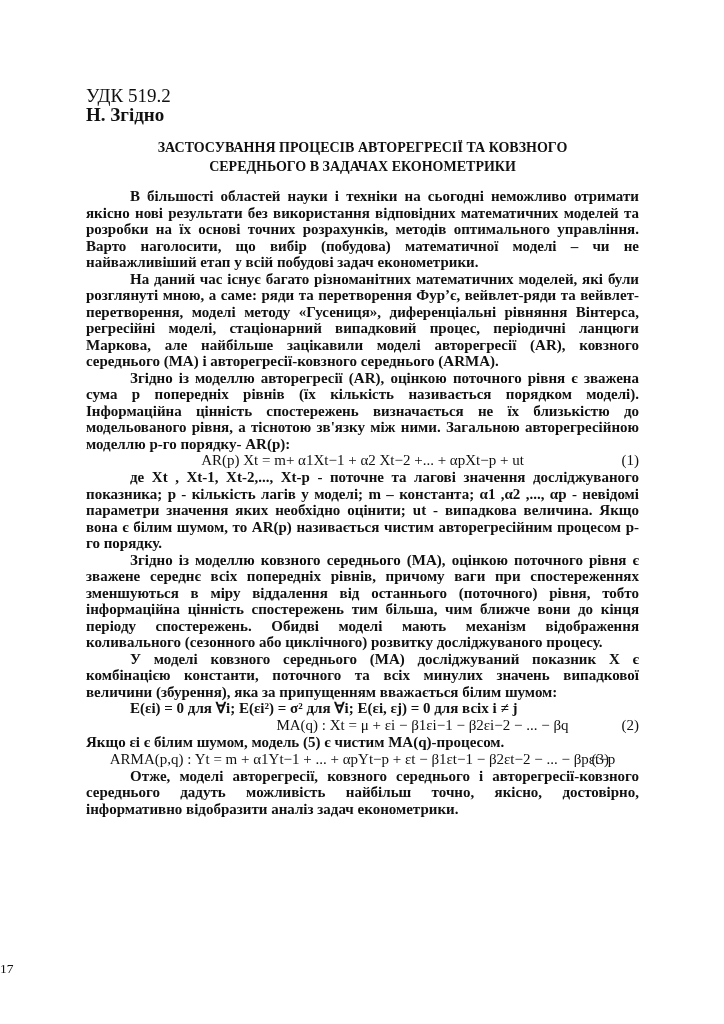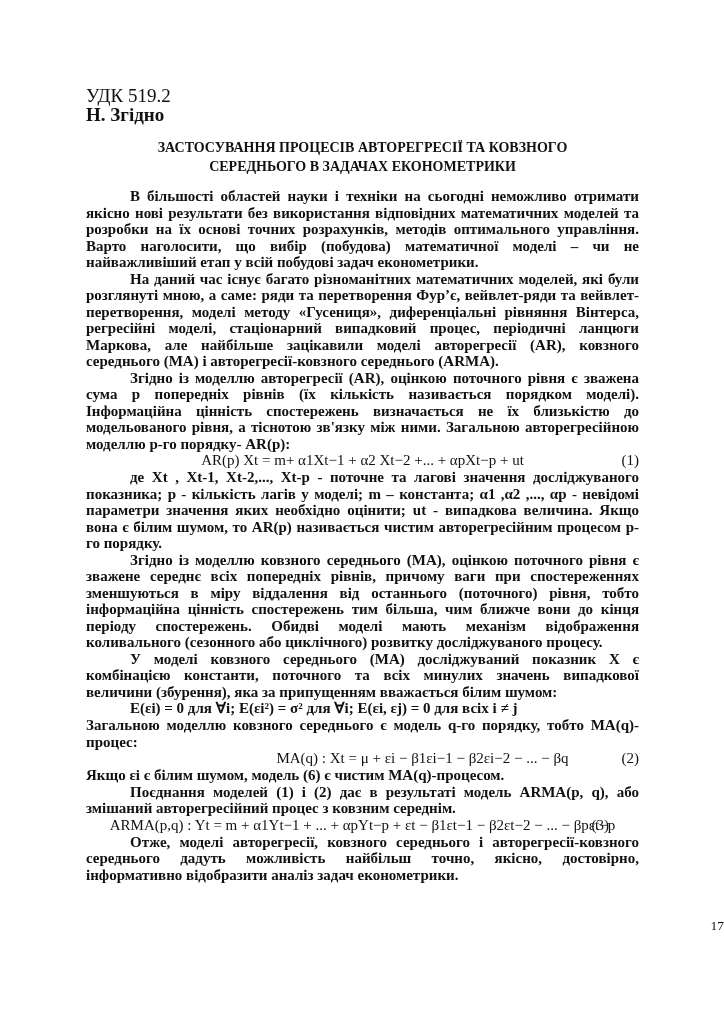--- a/index.html
+++ b/index.html
@@ -6,21 +6,21 @@
   body { width: 724px; height: 1024px; position: relative; overflow: hidden;
          font-family: "Liberation Serif", serif; color: #111; }
   .page { position: absolute; left: 86px; top: 86px; width: 553px; }
   .meta { font-size: 19px; line-height: 19px; }
   .bold { font-weight: bold; }
   .title { font-weight: bold; text-align: center; font-size: 14px; line-height: 19px; margin-top: 14px; margin-bottom: 12px; }
   p { margin: 0; font-size: 15px; line-height: 16.5px; text-align: justify; font-weight: bold; }
   p.ind { text-indent: 44px; }
   .formula { font-size: 15px; line-height: 17px; position: relative; text-align: center; }
   .formula .num { position: absolute; right: 0; top: 0; }
-  .pagenum { position: absolute; left: 0; width: 724px; top: 918px; text-align: right; font-size: 13.5px; }
+  .pagenum { position: absolute; left: 0; width: 724px; top: 961px; text-align: left; font-size: 13.5px; }
 </style>
 </head>
 <body>
 
 <div class="page">
   <div class="meta">УДК 519.2</div>
   <div class="meta bold">Н. Згідно</div>
 
   <div class="title">
     <div>ЗАСТОСУВАННЯ ПРОЦЕСІВ АВТОРЕГРЕСІЇ ТА КОВЗНОГО</div>
@@ -31,27 +31,25 @@
   <p class="ind">На даний час існує багато різноманітних математичних моделей, які були розглянуті мною, а саме: ряди та перетворення Фур’є, вейвлет-ряди та вейвлет-перетворення, моделі методу «Гусениця», диференціальні рівняння Вінтерса, регресійні моделі, стаціонарний випадковий процес, періодичні ланцюги Маркова, але найбільше зацікавили моделі авторегресії (AR), ковзного середнього (MA) і авторегресії-ковзного середнього (ARMA).</p>
   <p class="ind">Згідно із моделлю авторегресії (AR), оцінкою поточного рівня є зважена сума p попередніх рівнів (їх кількість називається порядком моделі). Інформаційна цінність спостережень визначається не їх близькістю до модельованого рівня, а тіснотою зв'язку між ними. Загальною авторегресійною моделлю p-го порядку- AR(p):</p>
   <div class="formula">
     <span>AR(p) Xt = m+ α1Xt−1 + α2 Xt−2 +... + αpXt−p + ut</span>
     <span class="num">(1)</span>
   </div>
   <p class="ind">де Xt , Xt-1, Xt-2,..., Xt-p - поточне та лагові значення досліджуваного показника; p - кількість лагів у моделі; m – константа; α1 ,α2 ,..., αp - невідомі параметри значення яких необхідно оцінити; ut - випадкова величина. Якщо вона є білим шумом, то AR(p) називається чистим авторегресійним процесом p-го порядку.</p>
   <p class="ind">Згідно із моделлю ковзного середнього (MA), оцінкою поточного рівня є зважене середнє всіх попередніх рівнів, причому ваги при спостереженнях зменшуються в міру віддалення від останнього (поточного) рівня, тобто інформаційна цінність спостережень тим більша, чим ближче вони до кінця періоду спостережень. Обидві моделі мають механізм відображення коливального (сезонного або циклічного) розвитку досліджуваного процесу.</p>
   <p class="ind">У моделі ковзного середнього (MA) досліджуваний показник X є комбінацією константи, поточного та всіх минулих значень випадкової величини (збурення), яка за припущенням вважається білим шумом:</p>
   <div class="formula" style="text-align:left; padding-left:44px;font-weight:bold;">E(εi) = 0 для ∀i; E(εi²) = σ² для ∀i; E(εi, εj) = 0 для всіх i ≠ j</div>
-  <p>Загальною моделлю ковзного середнього є модель q-го порядку, тобто MA(q)-процес:</p>
   <div class="formula">
     <span style="margin-left:120px;margin-top:28px;">MA(q) : Xt = μ + εi − β1εi−1 − β2εi−2 − ... − βq</span>
     <span class="num">(2)</span>
   </div>
-  <p>Якщо εi є білим шумом, модель (6) є чистим MA(q)-процесом.</p>
-  <p class="ind">Поєднання моделей (1) і (2) дає в результаті модель ARMA(p, q), або змішаний авторегресійний процес з ковзним середнім.</p>
+  <p>Якщо εi є білим шумом, модель (5) є чистим MA(q)-процесом.</p>
   <div class="formula">
     <span>ARMA(p,q) : Yt = m + α1Yt−1 + ... + αpYt−p + εt − β1εt−1 − β2εt−2 − ... − βpεt−p</span>
     <span class="num" style="right:30px;">(3)</span>
   </div>
   <p class="ind">Отже, моделі авторегресії, ковзного середнього і авторегресії-ковзного середнього дадуть можливість найбільш точно, якісно, достовірно, інформативно відобразити аналіз задач економетрики.</p>
 </div>
 
 <div class="pagenum">17</div>
 
 </body></html>

